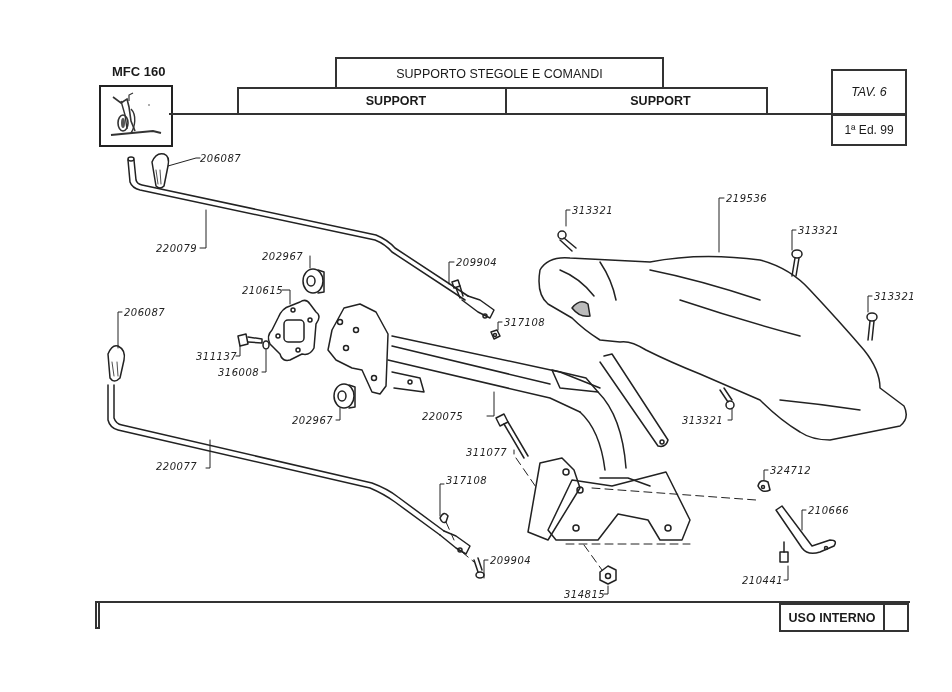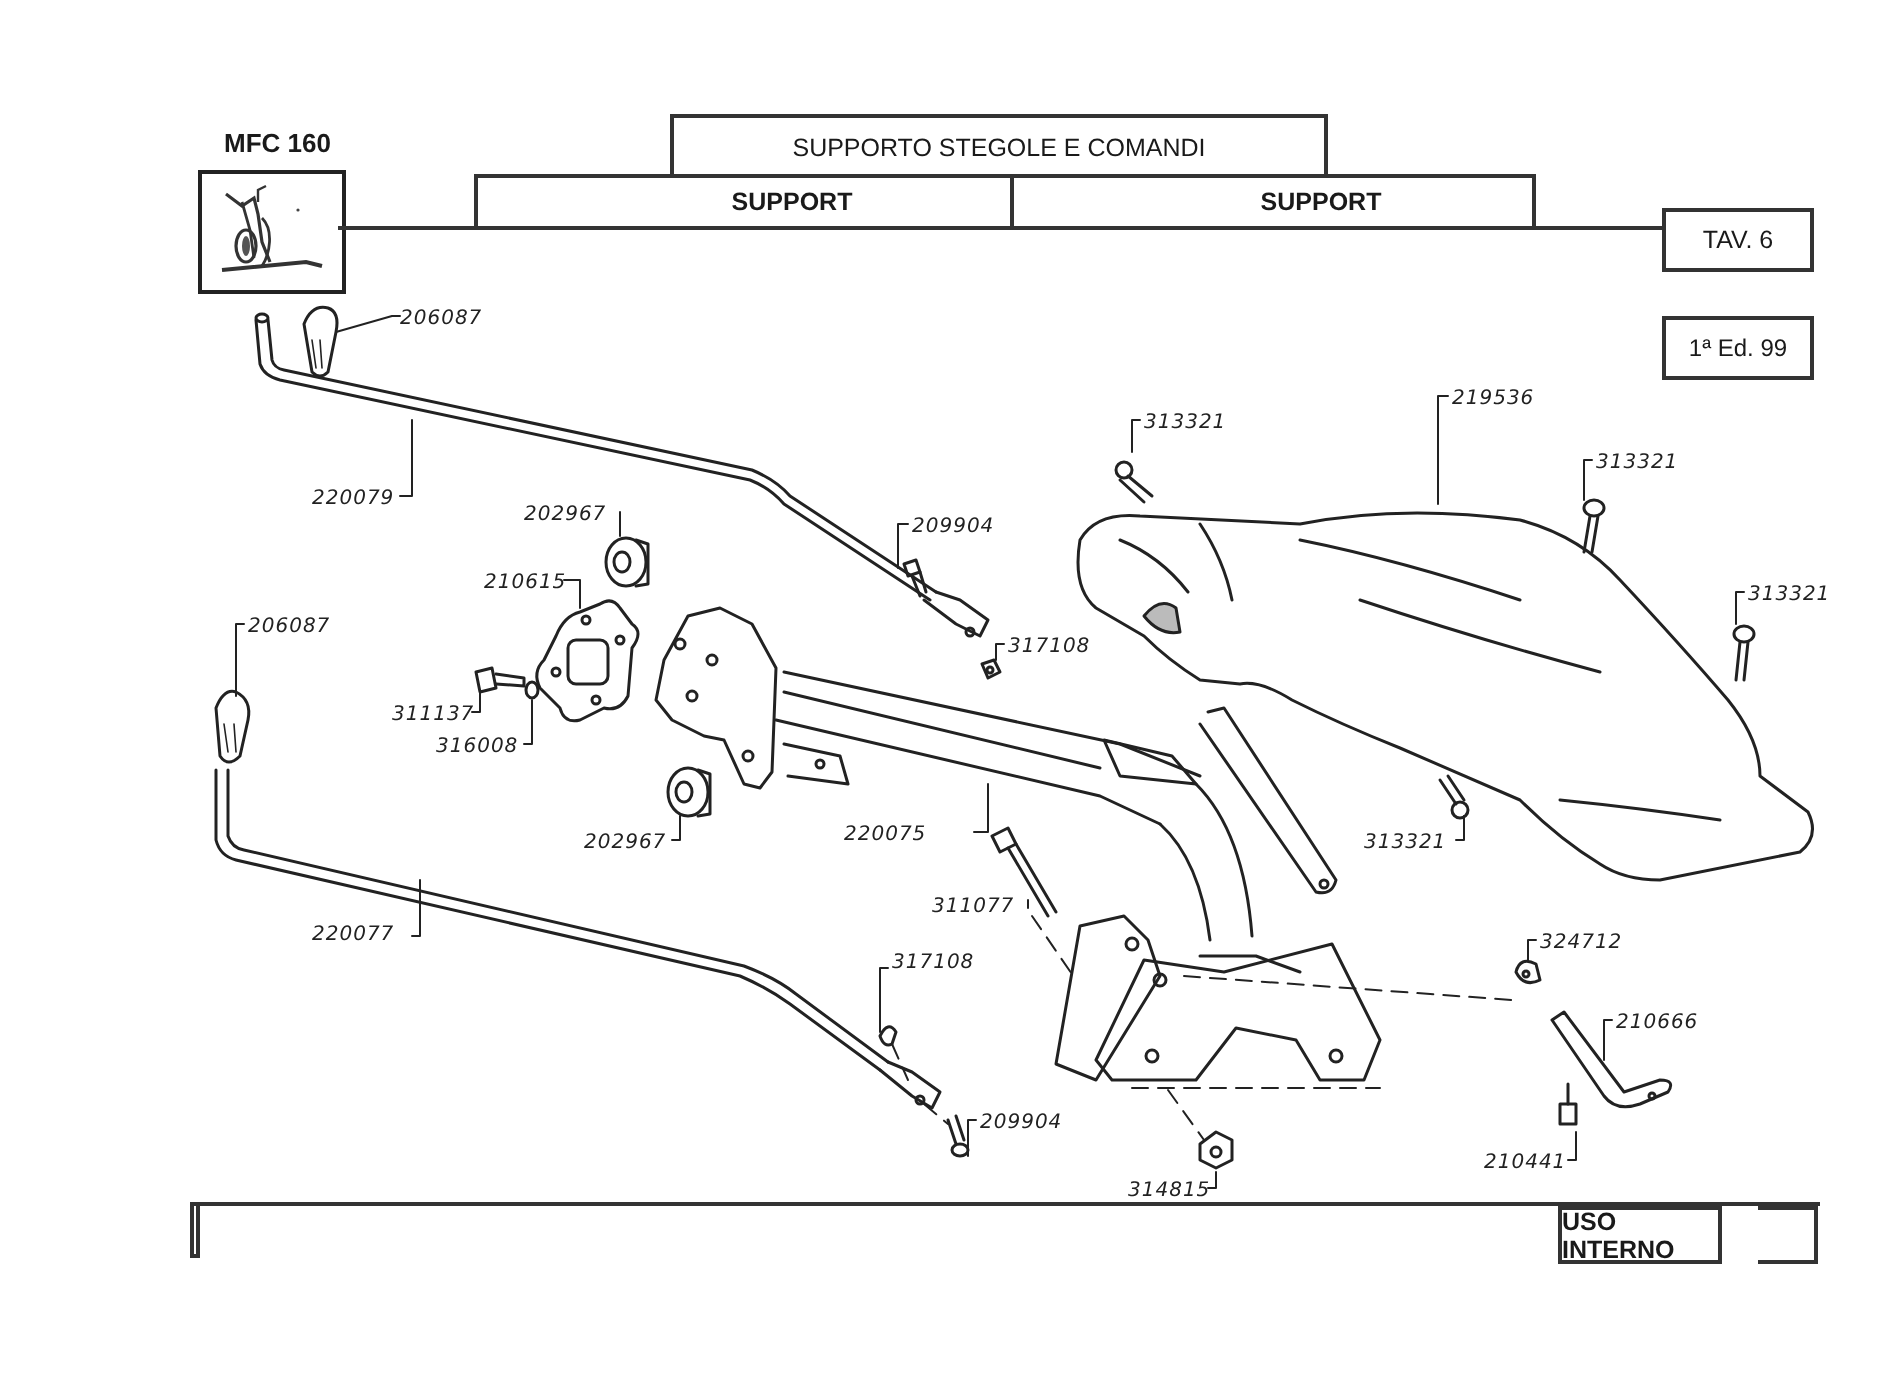--- a/index.html
+++ b/index.html
@@ -8,27 +8,27 @@
   .abs { position:absolute; }
   .model { left:112px; top:64px; font-size:13px; font-weight:bold; }
   .logo-box { left:99px; top:85px; width:70px; height:58px; border:2px solid #222; background:#fff; }
   .title-box { left:335px; top:57px; width:325px; height:30px; border:2px solid #333; border-bottom:none;
                font-size:12.5px; font-weight:normal; display:flex; align-items:center; justify-content:center; }
   .sub-box { top:87px; height:28px; border:2px solid #333; font-size:12.5px; font-weight:bold;
              display:flex; align-items:center; justify-content:center; box-sizing:border-box;padding-left:48px; }
   .sub1 { left:237px; width:270px; }
   .sub2 { left:505px; width:263px; }
   .hline-top { left:169px; top:113px; width:663px; height:2px; background:#333; }
-  .tav-box { left:831px; top:104px; width:76px; height:32px; border:2px solid #333; box-sizing:border-box;
-             font-size:12.5px; display:flex; align-items:center; justify-content:center; }
+  .tav-box { left:831px; top:69px; width:76px; height:46px; border:2px solid #333; box-sizing:border-box;
+             font-size:12.5px; display:flex; align-items:center; justify-content:center;font-style:italic; }
   .ed-box { left:831px; top:114px; width:76px; height:32px; border:2px solid #333; box-sizing:border-box;
-            font-size:12px; display:flex; align-items:center; justify-content:center;margin-top:44px; }
+            font-size:12px; display:flex; align-items:center; justify-content:center; }
   .bottom-line { left:95px; top:601px; width:815px; height:2px; background:#333; }
   .bottom-left { left:95px; top:601px; width:5px; height:28px; border:2px solid #333; border-top:none; box-sizing:border-box; }
-  .uso-box { left:779px; top:603px; width:82px; height:29px; border:2px solid #333; box-sizing:border-box;
+  .uso-box { left:779px; top:603px; width:106px; height:29px; border:2px solid #333; box-sizing:border-box;
              font-size:12.5px; font-weight:bold; display:flex; align-items:center; justify-content:center; }
   .uso-right { left:879px; top:603px; width:30px; height:29px; border:2px solid #333; border-left:none; box-sizing:border-box; }
   svg.drawing { position:absolute; left:0; top:0; }
   .pn { font-family:"DejaVu Sans", sans-serif; font-size:10px; font-style:italic; fill:#222; letter-spacing:0.5px; }
 </style>
 </head>
 <body>
 
 <div class="abs model">MFC 160</div>
 <div class="abs logo-box">

